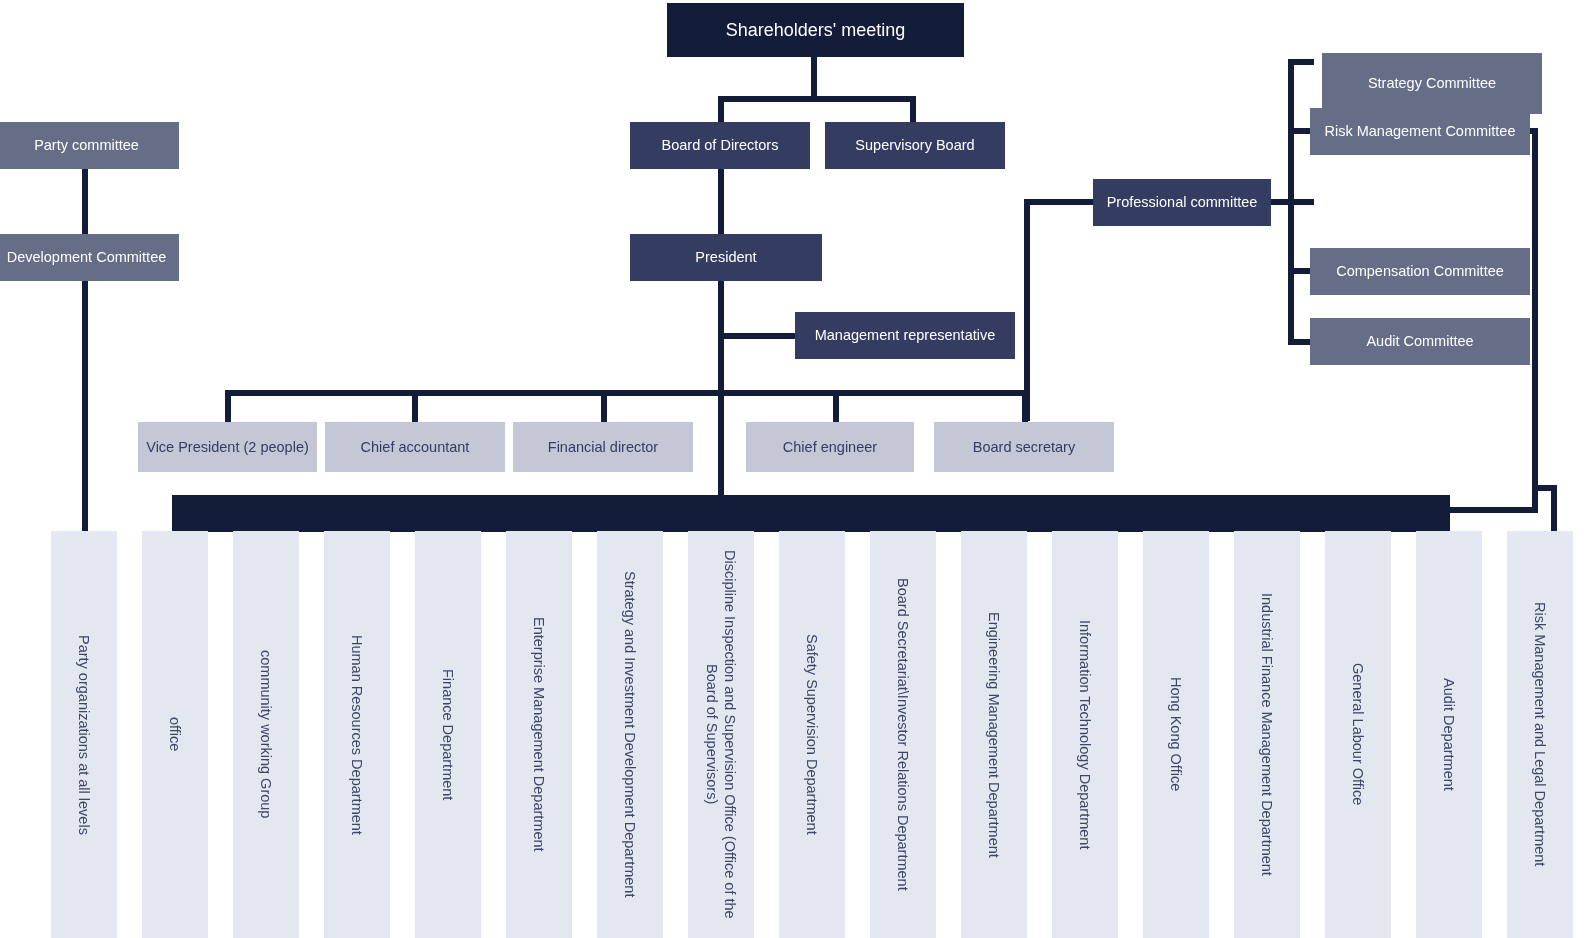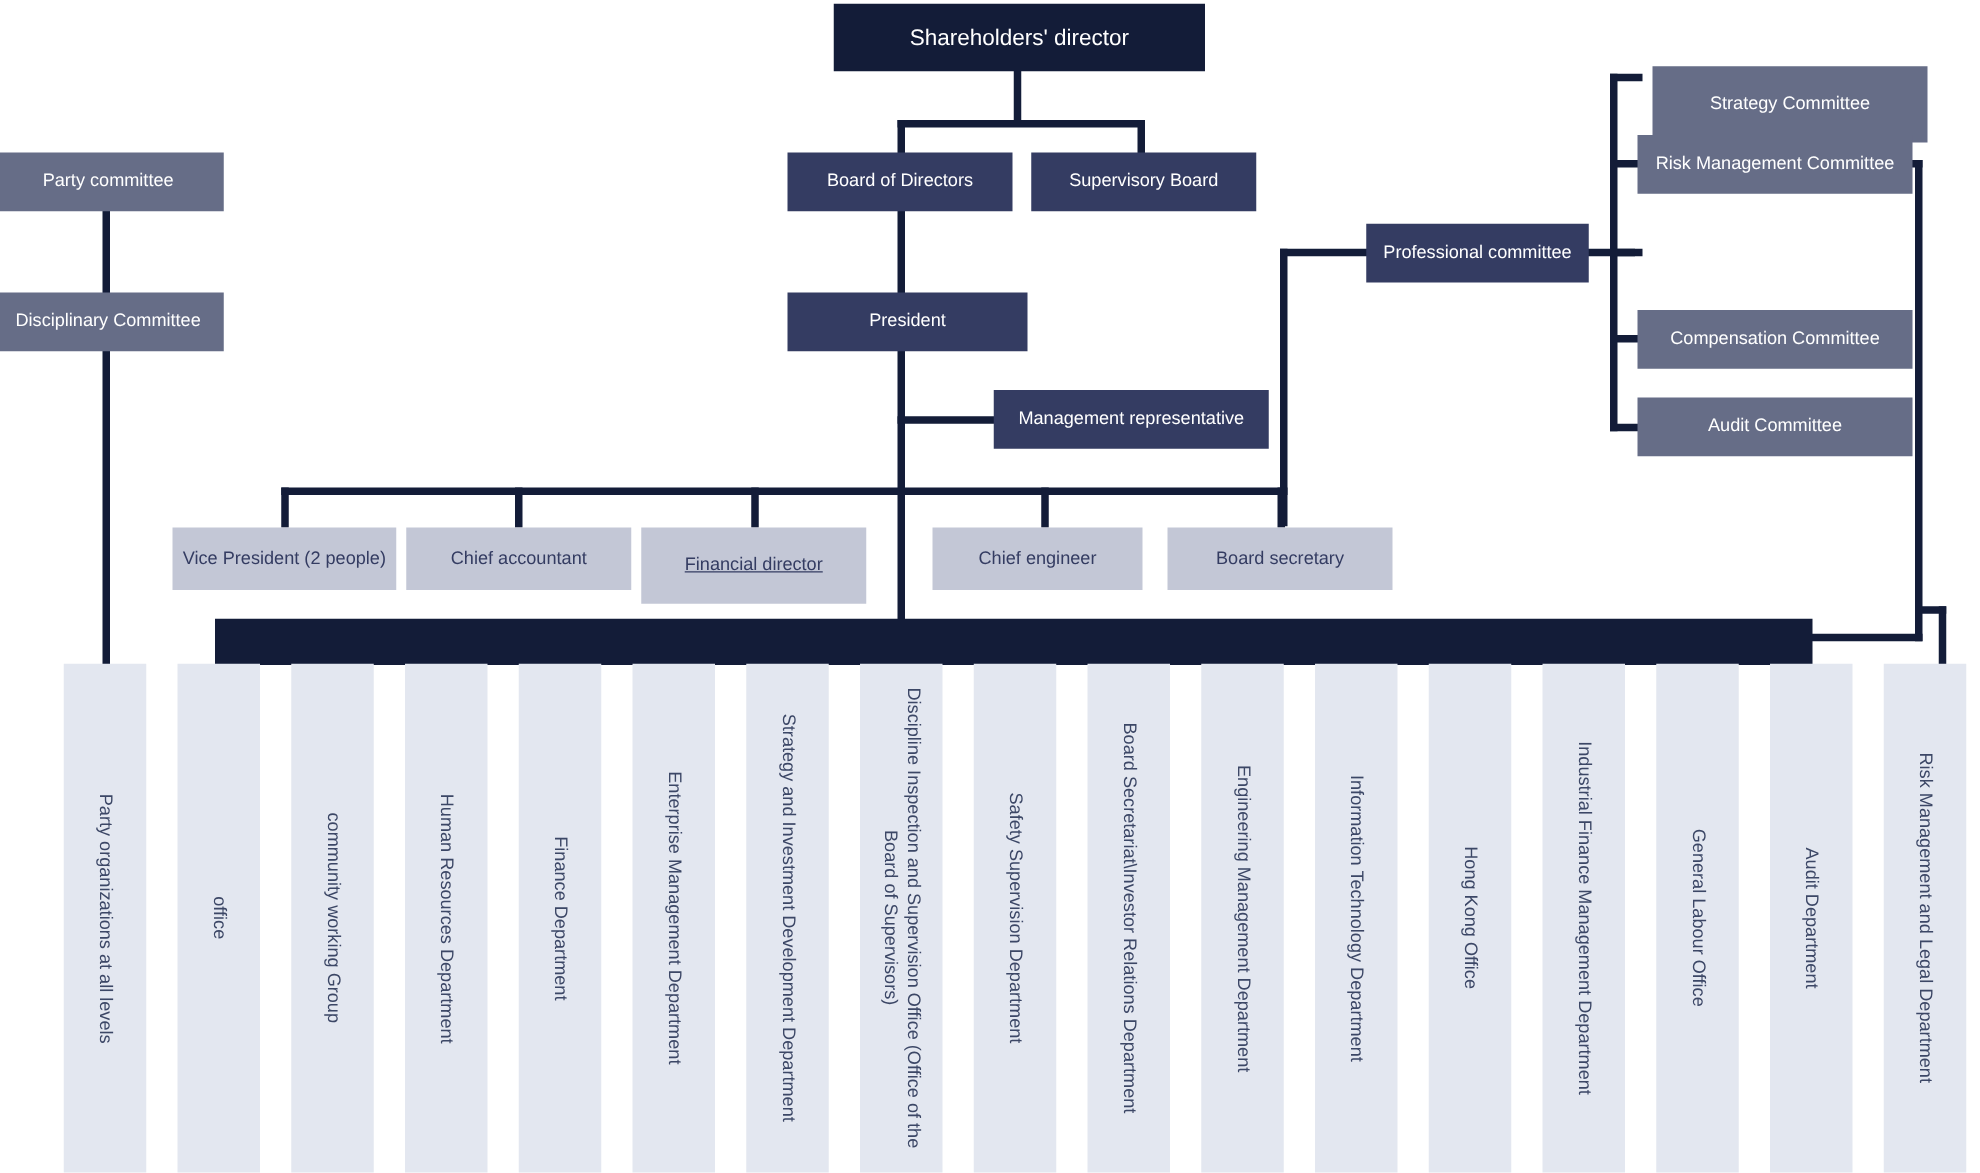--- a/index.html
+++ b/index.html
@@ -123,21 +123,21 @@
   <div class="conn" style="left:225px; top:390px; width:805px; height:6px;"></div>
   <div class="conn" style="left:225px; top:390px; width:6px; height:32px;"></div>
   <div class="conn" style="left:412px; top:390px; width:6px; height:32px;"></div>
   <div class="conn" style="left:601px; top:390px; width:6px; height:32px;"></div>
   <div class="conn" style="left:833px; top:390px; width:6px; height:32px;"></div>
   <div class="conn" style="left:1022px; top:390px; width:6px; height:32px;"></div>
 
   <div class="bigbar" style="left:172px; top:495px; width:1278px; height:37px;"></div>
 
   <div class="node node-dark" style="left:667px; top:3px; width:297px; height:54px;">
-    <span>Shareholders' director</span>
+    <span>Shareholders' meeting</span>
   </div>
 
   <div class="node node-navy" style="left:630px; top:122px; width:180px; height:47px;">
     <span>Board of Directors</span>
   </div>
 
   <div class="node node-navy" style="left:825px; top:122px; width:180px; height:47px;">
     <span>Supervisory Board</span>
   </div>
 
@@ -151,21 +151,21 @@
 
   <div class="node node-navy" style="left:1093px; top:179px; width:178px; height:47px;">
     <span>Professional committee</span>
   </div>
 
   <div class="node node-slate" style="left:-6px; top:122px; width:185px; height:47px;">
     <span>Party committee</span>
   </div>
 
   <div class="node node-slate" style="left:-6px; top:234px; width:185px; height:47px;">
-    <span>Disciplinary Committee</span>
+    <span>Development Committee</span>
   </div>
 
   <div class="node node-slate" style="left:1310px; top:53px; width:220px; height:61px;margin-left:12px;">
     <span>Strategy Committee</span>
   </div>
   <div class="node node-slate" style="left:1310px; top:108px; width:220px; height:47px;">
     <span>Risk Management Committee</span>
   </div>
   <div class="node node-slate" style="left:1310px; top:248px; width:220px; height:47px;">
     <span>Compensation Committee</span>
@@ -173,21 +173,21 @@
   <div class="node node-slate" style="left:1310px; top:318px; width:220px; height:47px;">
     <span>Audit Committee</span>
   </div>
 
   <div class="node node-lilac" style="left:138px; top:422px; width:179px; height:50px;">
     <span>Vice President (2 people)</span>
   </div>
   <div class="node node-lilac" style="left:325px; top:422px; width:180px; height:50px;">
     <span>Chief accountant</span>
   </div>
-  <div class="node node-lilac" style="left:513px; top:422px; width:180px; height:61px;text-decoration:underline;">
+  <div class="node node-lilac" style="left:513px; top:422px; width:180px; height:50px;">
     <span>Financial director</span>
   </div>
   <div class="node node-lilac" style="left:746px; top:422px; width:168px; height:50px;">
     <span>Chief engineer</span>
   </div>
   <div class="node node-lilac" style="left:934px; top:422px; width:180px; height:50px;">
     <span>Board secretary</span>
   </div>
 
   <div class="col" style="left:51px; top:531px; width:66px; height:407px;">

